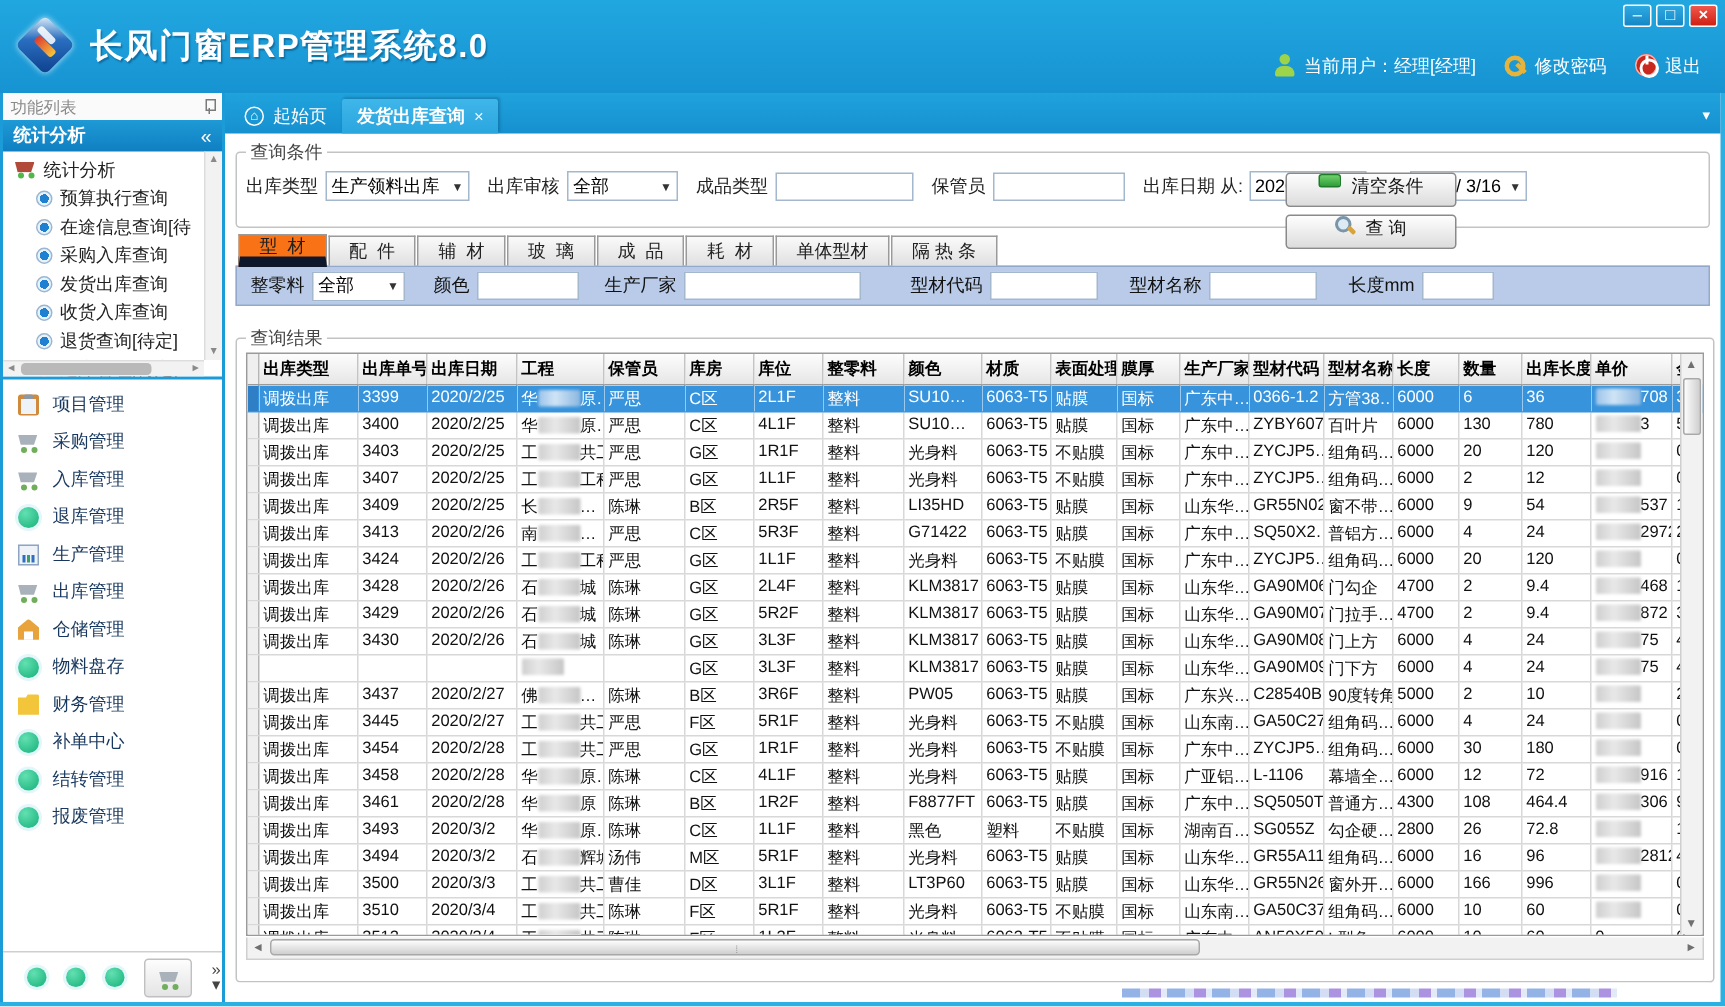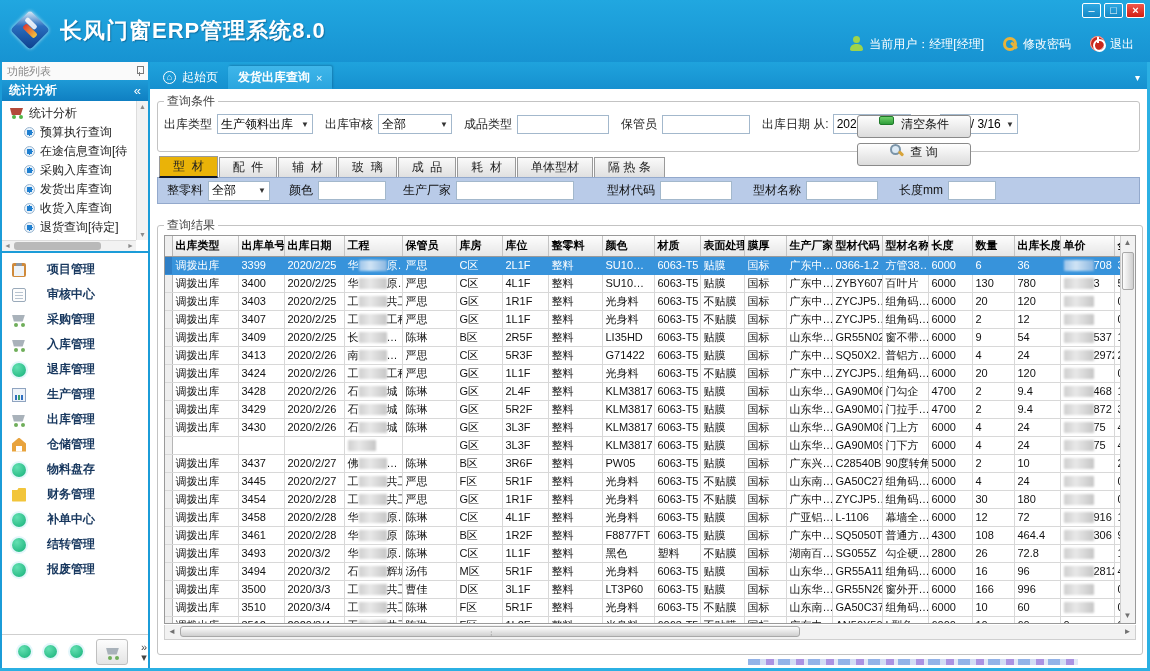--- a/index.html
+++ b/index.html
@@ -54,21 +54,21 @@
   .root-cart::after { content:""; position:absolute; left:2px; bottom:0; width:4px; height:4px; border-radius:50%; background:#51b748; box-shadow:7px 0 0 #51b748; }
   .tree-vscroll { position:absolute; right:0; top:0; bottom:11px; width:12px; background:#f2f2f2; border-left:1px solid #ddd; }
   .tree-vscroll .up,.tree-vscroll .dn { position:absolute; left:0; width:11px; height:11px; color:#8a8a8a; font-size:7px; text-align:center; line-height:11px; }
   .tree-vscroll .up { top:0; } .tree-vscroll .dn { bottom:0; }
   .tree-hscroll { position:absolute; left:0; right:12px; bottom:0; height:11px; background:#f2f2f2; border-top:1px solid #ddd; }
   .tree-hscroll .thumb { position:absolute; left:12px; top:1px; height:8px; width:65%; background:#b9b9b9; border-radius:3px; }
   .tree-hscroll .lt,.tree-hscroll .rt { position:absolute; top:0; width:11px; height:10px; color:#8a8a8a; font-size:7px; text-align:center; line-height:10px; }
   .tree-hscroll .lt { left:0; } .tree-hscroll .rt { right:0; }
 
   .menu { flex:1; overflow:hidden; padding-top:4px; }
-  .menu-item { height:25px; display:flex; align-items:center; gap:21px; padding-left:10px; font-weight:bold; color:#17375e; cursor:default; }
+  .menu-item { height:25px; display:flex; align-items:center; gap:9px; padding-left:10px; font-weight:normal; color:#17375e; cursor:default; }
   .mi-icon { width:14px; height:14px; flex:0 0 auto; position:relative; }
   .icon-circle { background:radial-gradient(circle at 35% 30%,#63e0b2,#14b078); border-radius:50%; box-shadow:0 0 0 2px #e3f6fb; }
   .icon-cart::before { content:""; position:absolute; left:0; top:2px; width:13px; height:7px; background:#a9b2ba; clip-path:polygon(0 0,100% 0,82% 100%,14% 100%); }
   .icon-cart::after { content:""; position:absolute; left:2px; bottom:0; width:4px; height:4px; border-radius:50%; background:#6fae5a; box-shadow:7px 0 0 #6fae5a; }
   .icon-clipboard { background:#cf8a3b; border-radius:2px; }
   .icon-clipboard::after { content:""; position:absolute; left:2px; top:3px; right:2px; bottom:1px; background:#eef3f8; }
   .icon-clipboard::before { content:""; position:absolute; left:4px; top:0; right:4px; height:3px; background:#8a98a8; border-radius:1px; z-index:1; }
   .icon-document { background:#fdfdfd; border:1px solid #9aaaba; border-radius:2px; }
   .icon-document::after { content:""; position:absolute; left:2px; top:3px; width:8px; height:1px; background:#b8c4d0; box-shadow:0 3px 0 #b8c4d0, 0 6px 0 #b8c4d0; }
   .icon-chart { background:#eef3fa; border:1px solid #8fa4c0; }
@@ -110,21 +110,21 @@
     background:linear-gradient(#fefefe,#dcdcdc); border:1px solid #8a8a8a; border-radius:3px; font-size:12px; color:#111; cursor:default; }
   .clear-icon { width:15px; height:9px; background:linear-gradient(#6fd06a,#2f9e3a); border:1px solid #1f7a2a; border-radius:2px; }
   .search-icon { width:13px; height:13px; position:relative; }
   .search-icon::before { content:""; position:absolute; left:0; top:0; width:7px; height:7px; border-radius:50%; border:2px solid #7a94a8; background:#dceaf5; }
   .search-icon::after { content:""; position:absolute; left:8px; top:8px; width:6px; height:3px; background:#d8a43a; transform:rotate(45deg); border-radius:1px; }
 
   
   .mat-tabs { display:flex; align-items:flex-end; margin-top:4px; padding-left:2px; position:relative; z-index:2; }
   .mat-tab { height:20px; padding:0 13px; display:flex; align-items:center; border:1px solid #9a9a9a; border-bottom:none;
     background:linear-gradient(#fafafa,#e0e0e0); margin-right:1px; white-space:pre; color:#222; }
-  .mat-tab.active { background:#eab308; height:22px; border-bottom:2px solid #0f172a; margin-bottom:-1px; }
+  .mat-tab.active { background:#f97316; height:22px; border-bottom:7px solid #0f172a; margin-bottom:-1px; }
   .filterbar { height:27px; flex:0 0 auto; background:#b9cbe8; border:1px solid #93a9cc; display:flex; align-items:center; gap:5px; padding:0 9px; }
   .filterbar .ql { color:#111; }
 
   
   .results { margin-top:13px; flex:1; min-height:0; display:flex; flex-direction:column; padding-bottom:2px; }
   .tablebox { flex:1; min-height:0; position:relative; border:1px solid #9a9a9a; overflow:hidden; background:#fff; }
   table.grid { border-collapse:collapse; table-layout:fixed; width:969px; font-size:11px; }
   .grid th { height:20px; background:linear-gradient(#fdfdfd,#e6e6e6); border-right:1px solid #c4c4c4; border-bottom:1px solid #9a9a9a;
     font-weight:bold; text-align:left; padding:0 3px; white-space:nowrap; overflow:hidden; color:#000; }
   .grid td { height:18px; border-right:1px solid #d8d8d8; border-bottom:1px solid #d8d8d8; padding:0 3px; white-space:nowrap; overflow:hidden; color:#111; background:#fff; }
@@ -236,24 +236,20 @@
         <div class="tree-hscroll">
           <div class="lt">◄</div>
           <div class="thumb"></div>
           <div class="rt">►</div>
         </div>
       </div>
       <div class="menu" id="menu-list">
           <div class="menu-item">
             <span class="mi-icon icon-clipboard"></span>
             <span>项目管理</span>
-          </div>
-          <div class="menu-item">
-            <span class="mi-icon icon-document"></span>
-            <span>审核中心</span>
           </div>
           <div class="menu-item">
             <span class="mi-icon icon-cart"></span>
             <span>采购管理</span>
           </div>
           <div class="menu-item">
             <span class="mi-icon icon-cart"></span>
             <span>入库管理</span>
           </div>
           <div class="menu-item">

